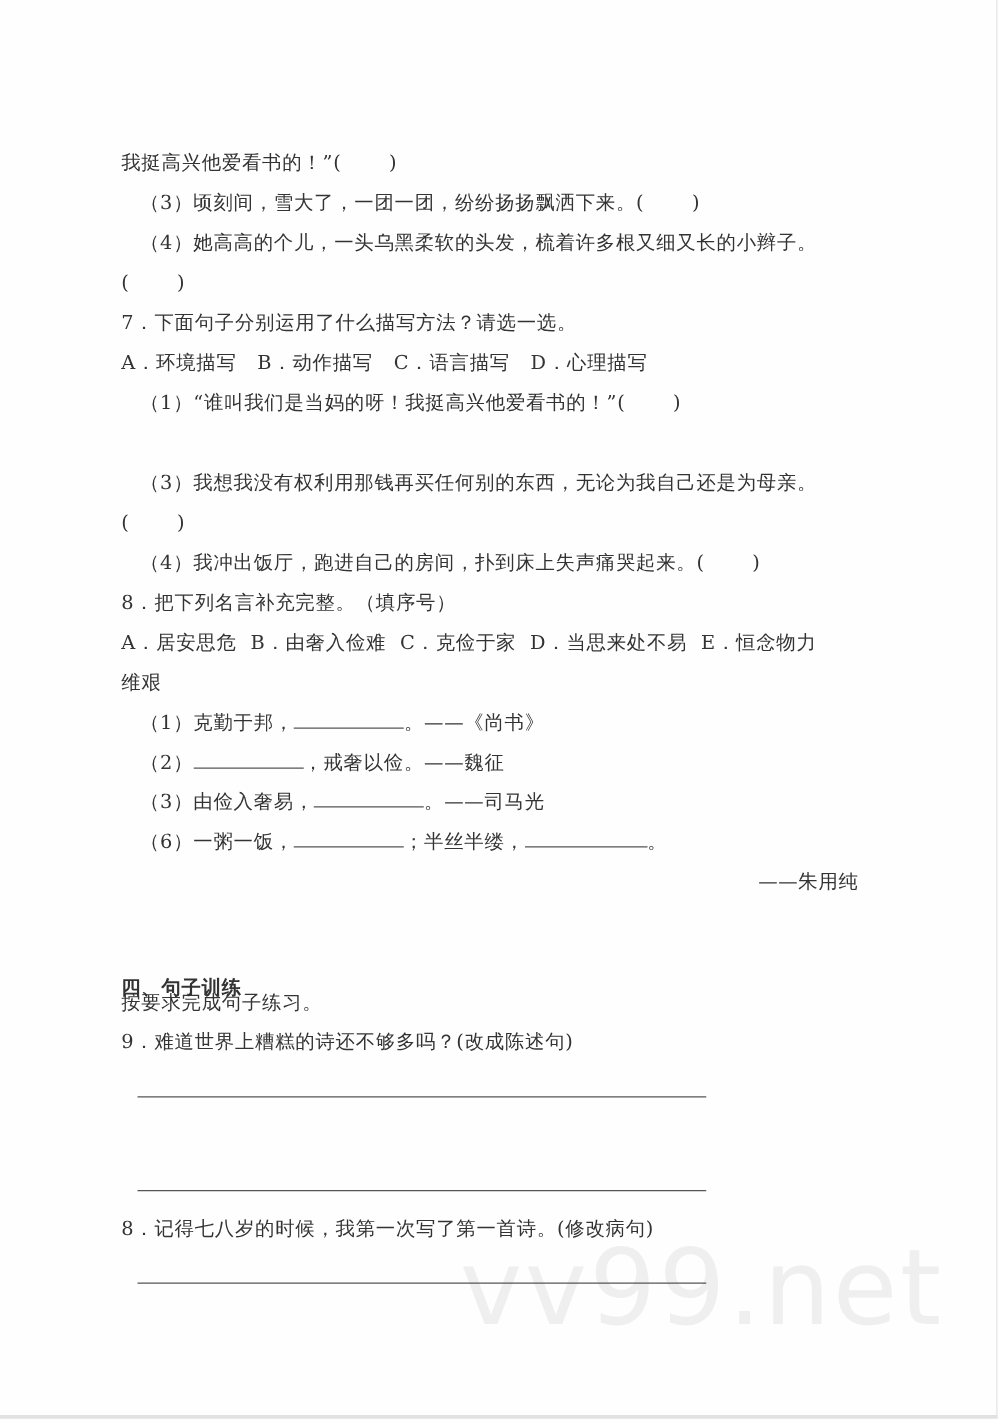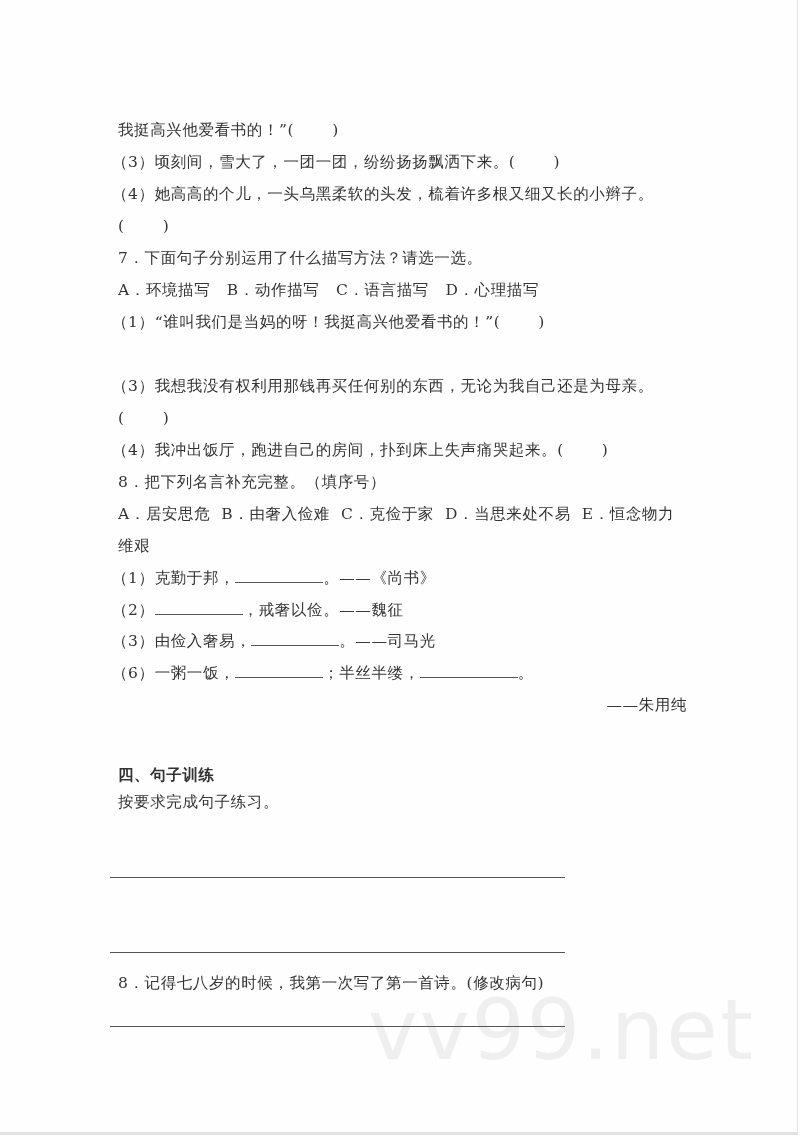--- a/index.html
+++ b/index.html
@@ -7,29 +7,29 @@
     width: 800px; height: 1137px; position: relative; overflow: hidden;
     background: #ffffff;
     font-family: "DejaVu Serif", "Liberation Serif", serif;
     color: #333333;
   }
   .page {
     position: absolute; left: 0; top: 0; width: 797px; height: 1132px;
     background: #fefefe; border-right: 1px solid #e4e4e4; border-bottom: 3px solid #e2e2e2;
   }
   .line {
-    position: absolute; left: 118px; white-space: nowrap;
+    position: absolute; left: 97px; white-space: nowrap;
     font-size: 15.5px; line-height: 20px; letter-spacing: 0.6px;
   }
   .ind { left: 112px; }
   .blank {
     display: inline-block; border-bottom: 1px solid #555; height: 14px; vertical-align: baseline;
   }
   .paren-gap { display: inline-block; width: 38px; }
-  .heading { font-weight: bold; font-family: "DejaVu Sans", "Liberation Sans", sans-serif; font-size: 15.5px; }
+  .heading { font-weight: bold; font-family: "DejaVu Sans", "Liberation Sans", sans-serif; font-size: 15.5px; margin-top: 15px; }
   .answer-line {
     position: absolute; left: 110px; width: 455px; height: 0;
     border-top: 1.5px solid #555;
   }
   .watermark {
     position: absolute; left: 368px; top: 988px;
     font-family: "DejaVu Sans", "Liberation Sans", sans-serif; font-weight: normal;
     font-size: 84px; line-height: 84px; letter-spacing: 2px;
     color: #efefef; z-index: 0; pointer-events: none;
   }
@@ -80,20 +80,21 @@
       <span>（3）由俭入奢易，</span><span class="blank" style="width:88px"></span><span>。——司马光</span>
     </div>
     <div class="line ind" style="top:663px">
       <span>（6）一粥一饭，</span><span class="blank" style="width:88px"></span><span>；半丝半缕，</span><span class="blank" style="width:98px"></span><span>。</span>
     </div>
     <div class="line" style="top:695px; left:auto; right:110px">——朱用纯</div>
 
     <div class="line heading" style="top:765px">四、句子训练</div>
     <div class="line" style="top:792px">按要求完成句子练习。</div>
 
+    <div class="line" style="top:823px">9．难道世界上糟糕的诗还不够多吗？(改成陈述句)</div>
     <div class="answer-line" style="top:877px"></div>
 
     <div class="answer-line" style="top:952px"></div>
 
     <div class="line" style="top:973px">8．记得七八岁的时候，我第一次写了第一首诗。(修改病句)</div>
     <div class="answer-line" style="top:1026px"></div>
   </div>
 </div>
 
 </body></html>

